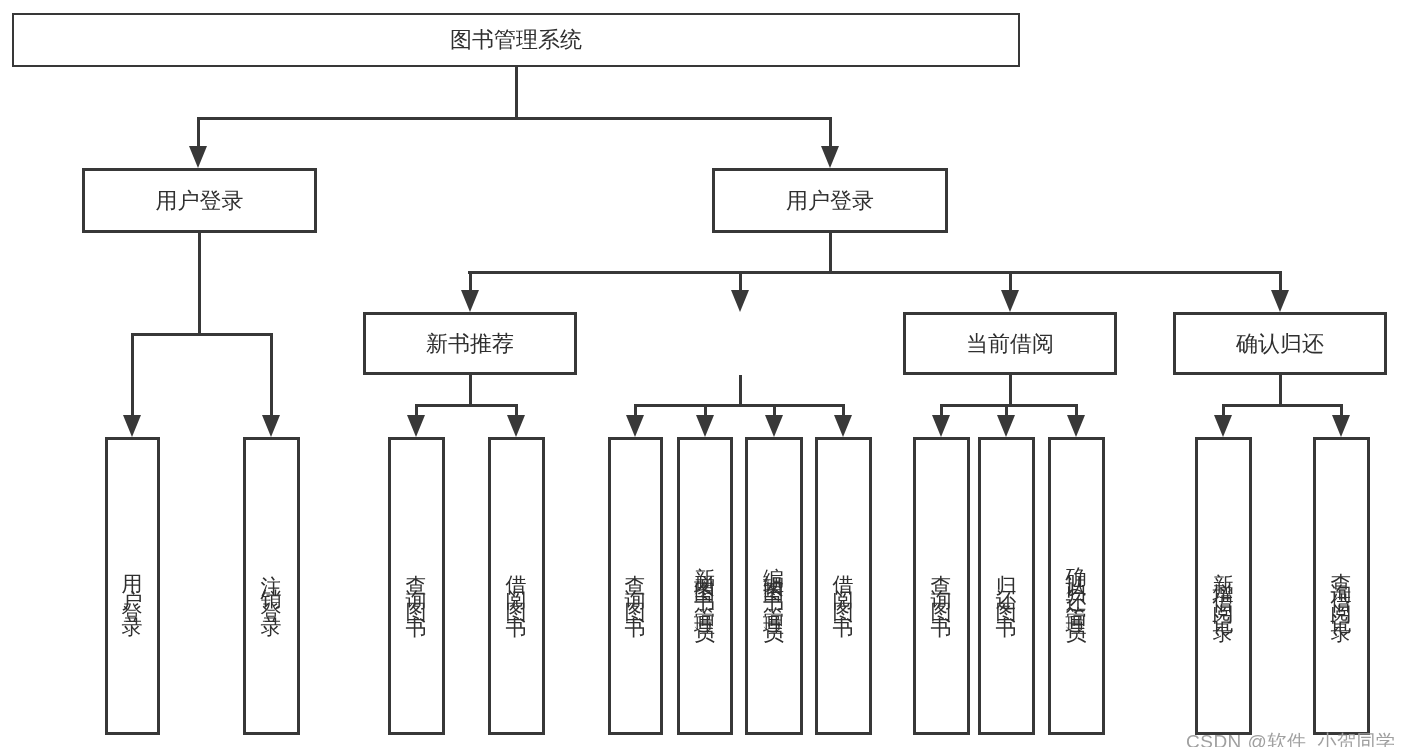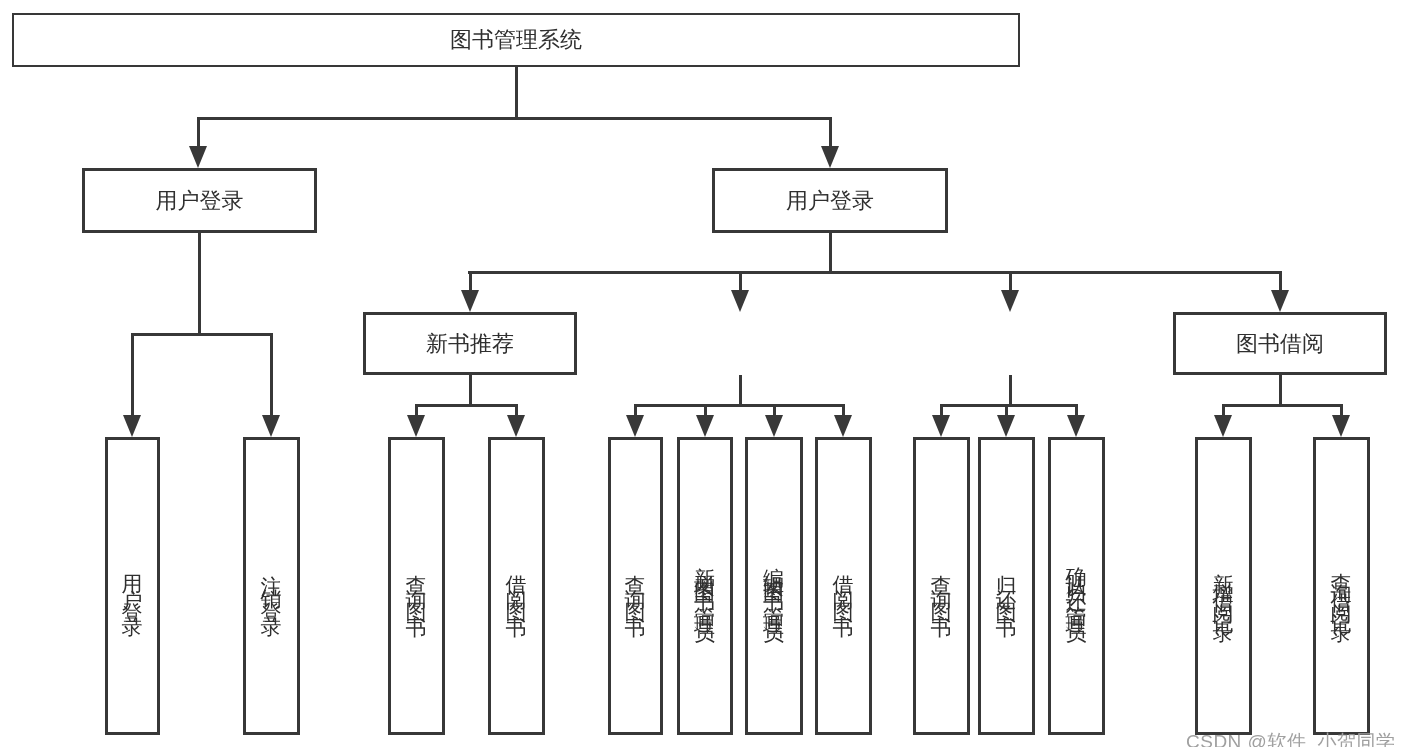--- a/index.html
+++ b/index.html
@@ -70,22 +70,25 @@
   <div class="vl" style="left:739px; top:271px; height:22px;"></div>
   <div class="ah" style="left:731px; top:290px;"></div>
   <div class="vl" style="left:1009px; top:271px; height:22px;"></div>
   <div class="ah" style="left:1001px; top:290px;"></div>
   <div class="vl" style="left:1279px; top:271px; height:22px;"></div>
   <div class="ah" style="left:1271px; top:290px;"></div>
 
   <div class="box" style="left:363px; top:312px; width:214px; height:63px;">
     <span>新书推荐</span>
   </div>
+  <div class="box" style="left:903px; top:312px; width:214px; height:63px;">
+    <span>当前借阅</span>
+  </div>
   <div class="box" style="left:1173px; top:312px; width:214px; height:63px;">
-    <span>图书借阅</span>
+    <span>确认归还</span>
   </div>
 
   <div class="vl" style="left:469px; top:375px; height:31px;"></div>
   <div class="vl" style="left:739px; top:375px; height:31px;"></div>
   <div class="vl" style="left:1009px; top:375px; height:31px;"></div>
   <div class="vl" style="left:1279px; top:375px; height:31px;"></div>
 
   <div class="hl" style="left:415px; top:404px; width:103px;"></div>
   <div class="hl" style="left:634px; top:404px; width:210px;"></div>
   <div class="hl" style="left:940px; top:404px; width:137px;"></div>

